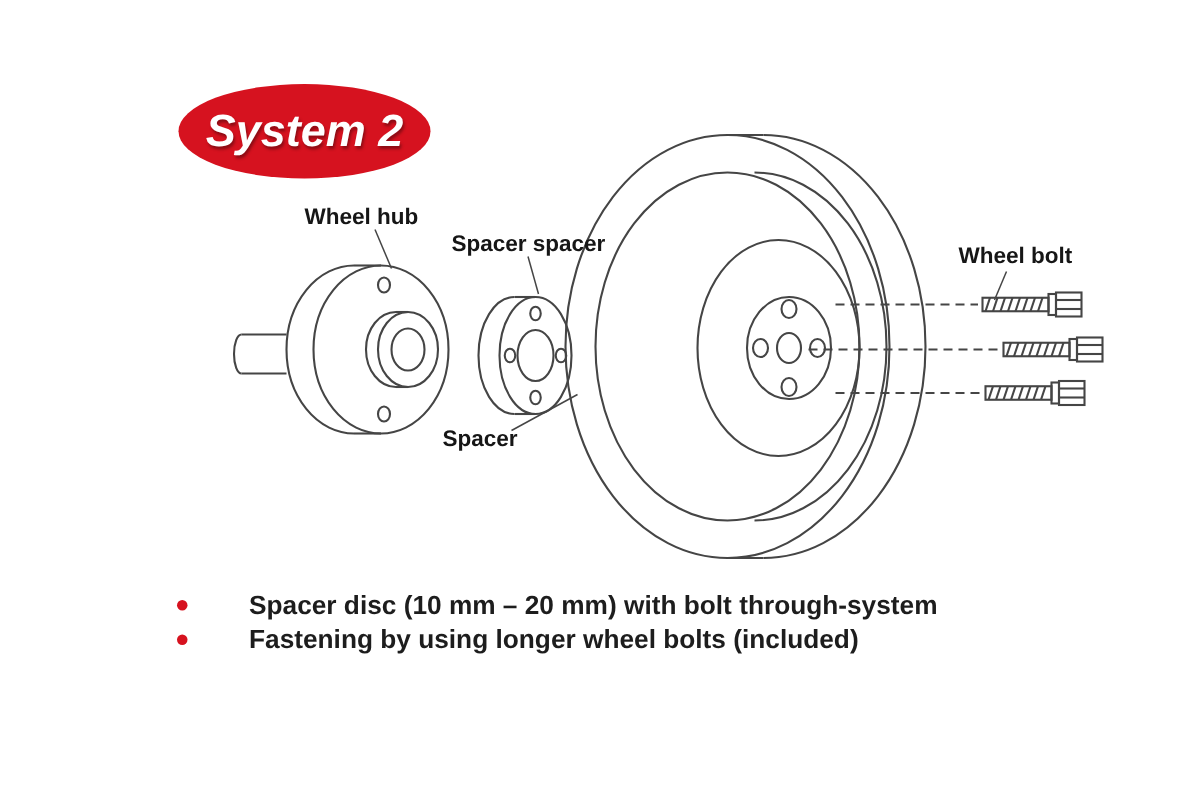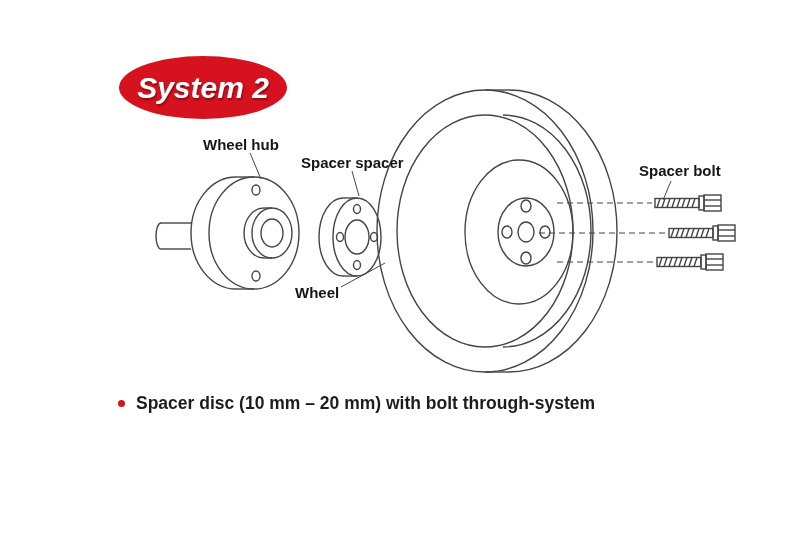--- a/index.html
+++ b/index.html
@@ -10,21 +10,21 @@
   .art .thin line{stroke-width:1;}
   .art .dashed line{stroke-dasharray:6 4;stroke-width:1.2;}
   .badge{position:absolute;left:100px;top:56px;width:168px;height:63px;
          background:var(--accent-red,#d6121f);border-radius:50%;
          display:flex;align-items:center;justify-content:center;}
   .badge span{color:#ffffff;font-style:italic;font-weight:bold;font-size:30px;
               text-shadow:1px 2px 2px rgba(0,0,0,.35);white-space:nowrap;}
   .dlabel{position:absolute;font-weight:bold;font-size:15px;
           color:var(--text,#161616);white-space:nowrap;}
   .features{position:absolute;left:99px;top:392px;}
-  .feature-row{display:flex;align-items:center;height:22px;margin-bottom:1px;}
+  .feature-row{display:flex;align-items:center;height:22px;margin-bottom:1px;gap:30px;}
   .bullet{width:7px;height:7px;border-radius:50%;background:var(--accent-red,#d6121f);
           margin-right:11px;flex:0 0 auto;}
   .feature-text{font-weight:bold;font-size:17.5px;color:#1d1d1d;white-space:nowrap;}
 </style>
 </head>
 <body>
 
 <div id="stage">
 
   <svg class="art" width="800" height="533" viewBox="0 0 800 533">
@@ -117,23 +117,27 @@
       <line x1="652" y1="181" x2="644" y2="200"></line>
     </g>
   </svg>
 
   <div class="badge">
     <span>System 2</span>
   </div>
 
   <span class="dlabel" style="left:184px;top:136px;">Wheel hub</span>
   <span class="dlabel" style="left:282px;top:154px;">Spacer spacer</span>
-  <span class="dlabel" style="left:276px;top:284px;">Wheel</span>
-  <span class="dlabel" style="left:620px;top:162px;">Spacer bolt</span>
+  <span class="dlabel" style="left:276px;top:284px;">Spacer</span>
+  <span class="dlabel" style="left:620px;top:162px;">Wheel bolt</span>
 
   <div class="features">
     <div class="feature-row">
       <span class="bullet"></span>
       <span class="feature-text">Spacer disc (10 mm – 20 mm) with bolt through-system</span>
     </div>
+    <div class="feature-row">
+      <span class="bullet"></span>
+      <span class="feature-text">Fastening by using longer wheel bolts (included)</span>
+    </div>
   </div>
 
 </div>
 
 </body></html>

